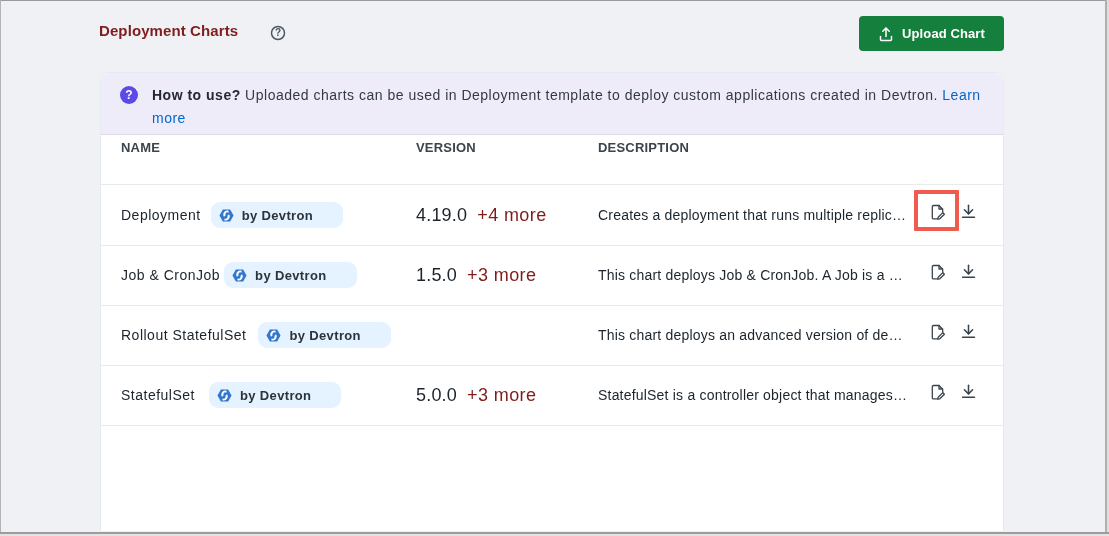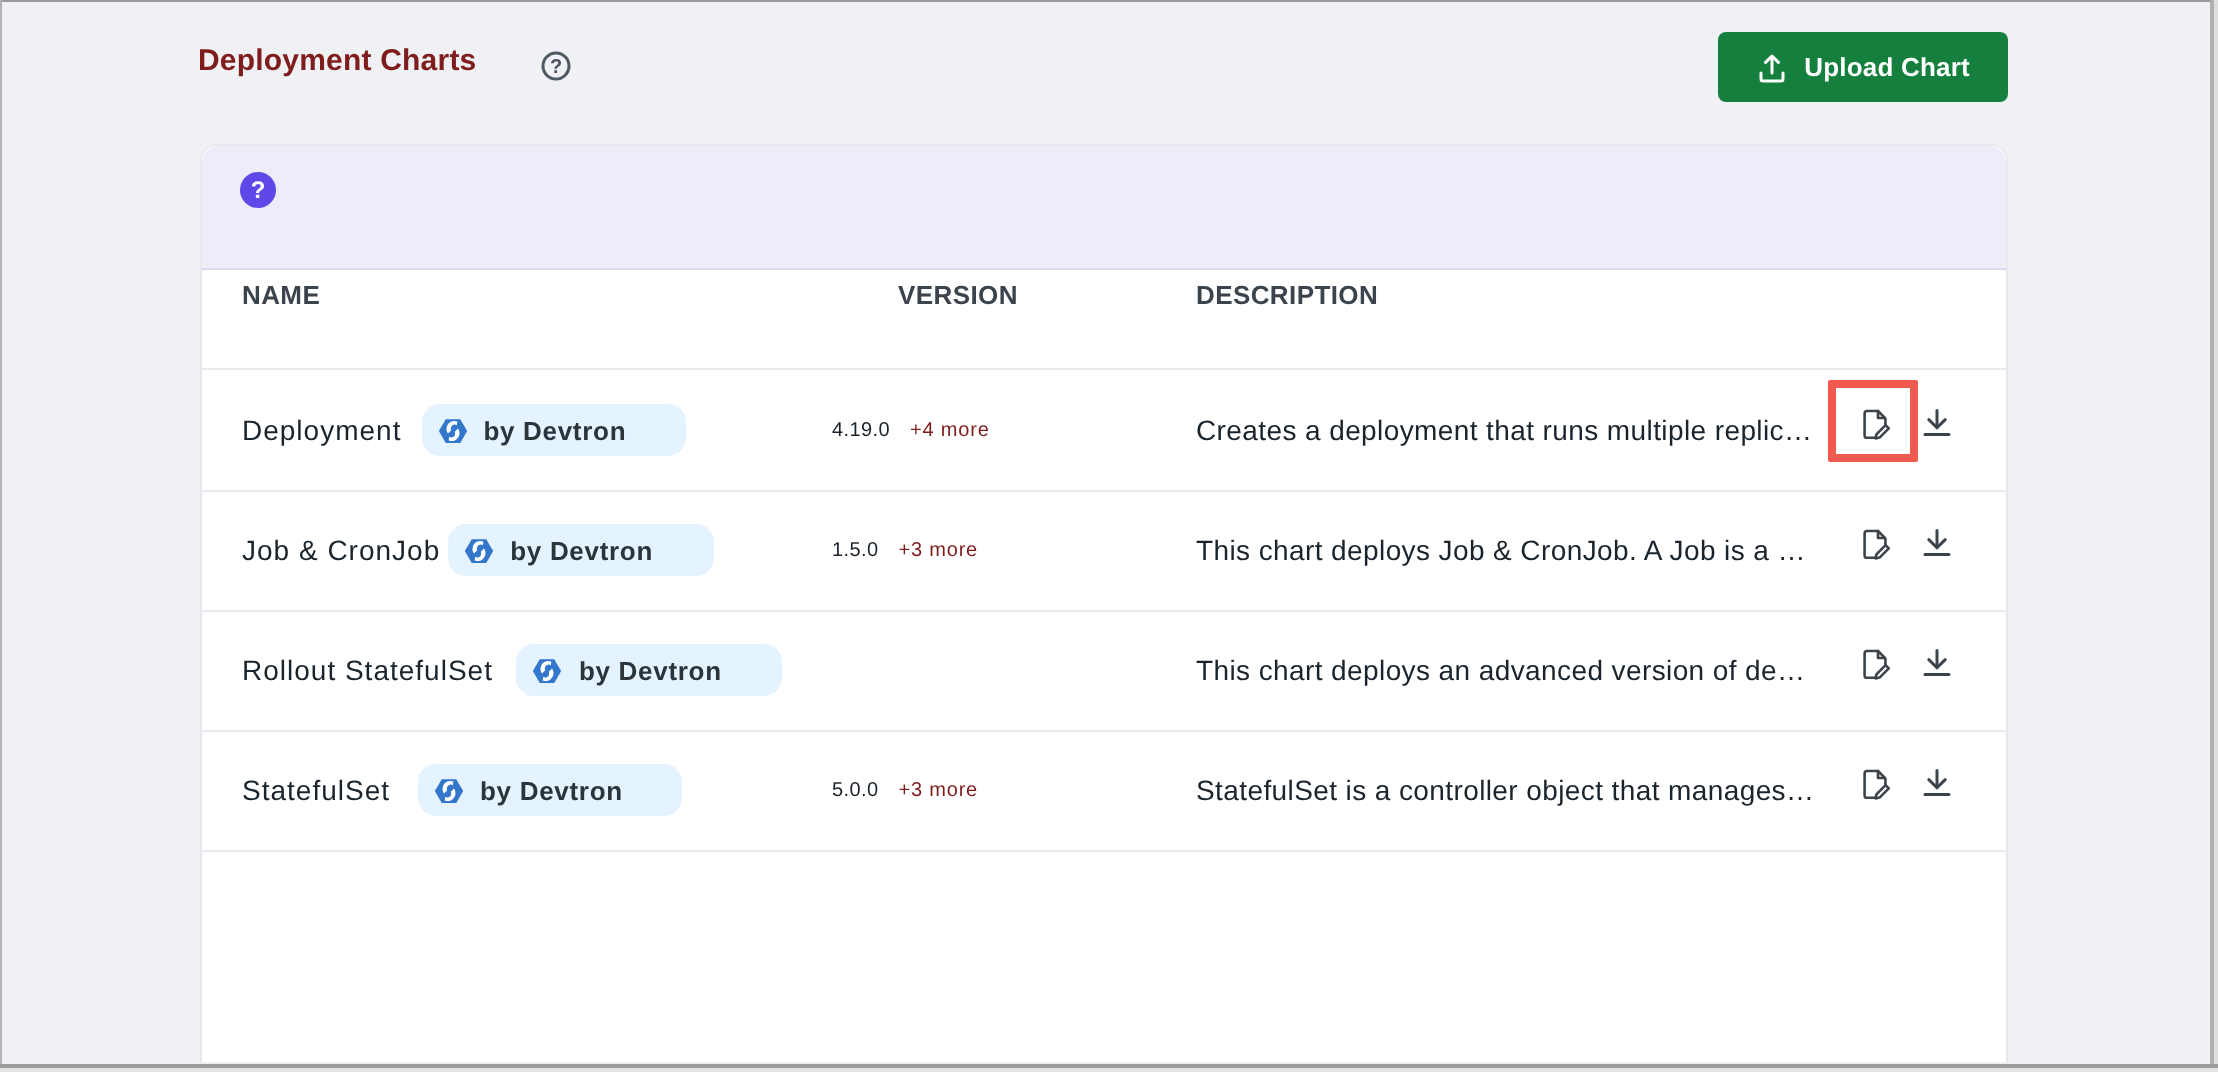--- a/index.html
+++ b/index.html
@@ -28,21 +28,21 @@
 
   .thead { position:absolute; left:0; top:48px; width:1042px; height:120px; }
   .th { position:absolute; top:19px; font-size:13px; font-weight:700; color:#3b444c; letter-spacing:0.2px; }
   .sep { position:absolute; left:0; width:902px; height:1px; background:#e8ebee; }
 
   .row { position:absolute; left:0; width:750px; height:60px; }
   .name-wrap { position:absolute; left:20px; top:0; height:60px; display:flex; align-items:center; gap:10px; }
   .name { font-size:14px; color:#1b242c; letter-spacing:0.5px; }
   .badge { height:26px; background:#e5f2ff; border-radius:9px; display:flex; align-items:center; padding:0 30px 0 8px; gap:8px; }
   .badge span { font-size:13px; font-weight:700; color:#2b333b; letter-spacing:0.35px; }
-  .ver { position:absolute; left:315px; top:0; height:60px; display:flex; align-items:center; gap:10px; font-size:10px; color:#1b242c; letter-spacing:0.2px; }
+  .ver { position:absolute; left:315px; top:0; height:60px; display:flex; align-items:center; gap:10px; font-size:18px; color:#1b242c; letter-spacing:0.2px; }
   .ver .more { color:#7f1d1d; letter-spacing:0.4px; }
   .desc { position:absolute; left:497px; top:0; height:60px; width:310px; line-height:60px; font-size:14px; color:#1b242c; white-space:nowrap; overflow:hidden; text-overflow:ellipsis; letter-spacing:0.2px; }
   .ic-file { position:absolute; left:828px; top:19px; }
   .ic-dl { position:absolute; left:860px; top:19px; }
   .redbox { position:absolute; left:813px; top:5px; width:45px; height:41px; border:4px solid #f05a4f; border-radius:1px; }
 </style>
 </head>
 <body>
 <div class="edge-top"></div>
 <div class="edge-left"></div>
@@ -64,25 +64,26 @@
     <path d="M2.5 10.5 v3 a1 1 0 0 0 1 1 h9 a1 1 0 0 0 1-1 v-3"></path>
     <path d="M8 10.5 V2.2"></path>
     <path d="M4.8 5.2 L8 2 l3.2 3.2"></path>
   </svg>
   <span>Upload Chart</span>
 </div>
 
 <div class="card">
   <div class="banner">
     <div class="banner-q">?</div>
+    <div class="banner-text"><b>How to use?</b> Uploaded charts can be used in Deployment template to deploy custom applications created in Devtron. <a>Learn<br>more</a></div>
   </div>
 
   <div class="thead">
     <div class="th" style="left:20px;">NAME</div>
-    <div class="th" style="left:315px;margin-left:33px;">VERSION</div>
+    <div class="th" style="left:315px;">VERSION</div>
     <div class="th" style="left:497px;">DESCRIPTION</div>
   </div>
   <div class="sep" style="top:111px;"></div>
 
   <div class="row" style="top:112px;">
     <div class="name-wrap">
         <span class="name">Deployment</span>
         <span class="badge">
           <svg width="15" height="15" viewBox="0 0 24 24">
             <path d="M6.2 2.5 h11.6 L23.3 12 l-5.5 9.5 H6.2 L0.7 12 Z" fill="#3377cd"></path>

